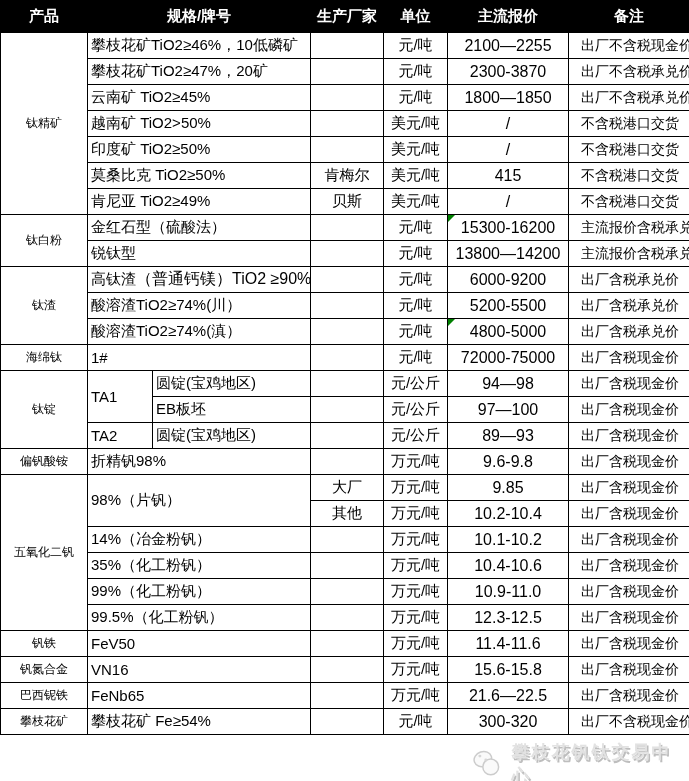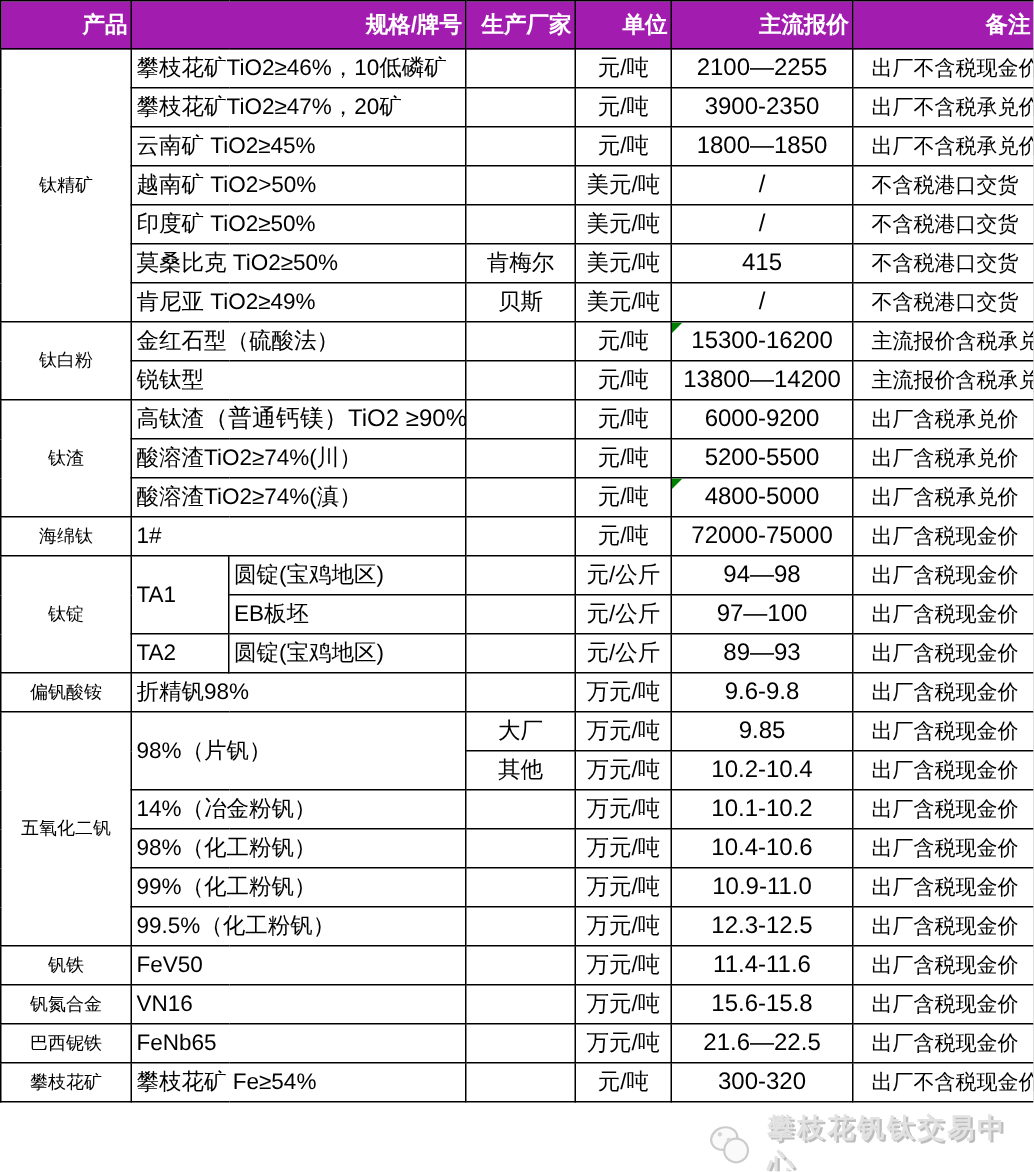--- a/index.html
+++ b/index.html
@@ -1,22 +1,22 @@
 <!DOCTYPE html>
 <html><head>
 <meta charset="utf-8">
 <style>
   html,body{margin:0;padding:0;background:#ffffff;}
   body{font-family:"Liberation Sans","DejaVu Sans",sans-serif;color:#000;}
   .page{position:relative;width:689px;height:781px;background:#fff;overflow:hidden;}
   table{border-collapse:collapse;table-layout:fixed;width:689px;margin:0;}
   col.c1{width:87px;} col.c2{width:65px;} col.c3{width:158px;}
   col.c4{width:73px;} col.c5{width:64px;} col.c6{width:121px;} col.c7{width:121px;}
-  th{background:#a21caf;color:#fff;font-size:15px;font-weight:bold;height:31px;
-     border:1px solid #000;padding:0 2px;text-align:right;}
+  th{background:#000000;color:#fff;font-size:15px;font-weight:bold;height:31px;
+     border:1px solid #000;padding:0 2px;text-align:center;}
   td{border:1px solid #000;height:25px;padding:0 3px;font-size:15px;
      overflow:hidden;white-space:nowrap;vertical-align:middle;background:#fff;}
   td.c{text-align:center;padding:0 1px;}
   td.l{text-align:left;}
   td.prod{text-align:center;font-size:12px;padding:0 1px;}
   td.price{text-align:center;font-size:16px;margin-top:32px;}
   td.note{text-align:right;font-size:14px;padding:0 12px;letter-spacing:0;}
   .sm{font-size:16px;}
   td.flag{position:relative;}
   .flag-tri{position:absolute;top:0;left:0;width:0;height:0;
@@ -54,21 +54,21 @@
     <td class="l" colspan="2">攀枝花矿TiO2≥46%，10低磷矿</td>
     <td class="c"></td>
     <td class="c">元/吨</td>
     <td class="price">2100—2255</td>
     <td class="note">出厂不含税现金价</td>
   </tr>
   <tr>
     <td class="l" colspan="2">攀枝花矿TiO2≥47%，20矿</td>
     <td class="c"></td>
     <td class="c">元/吨</td>
-    <td class="price">3900-2350</td>
+    <td class="price">2300-3870</td>
     <td class="note">出厂不含税承兑价</td>
   </tr>
   <tr>
     <td class="l" colspan="2">云南矿 TiO2≥45%</td>
     <td class="c"></td>
     <td class="c">元/吨</td>
     <td class="price">1800—1850</td>
     <td class="note">出厂不含税承兑价</td>
   </tr>
   <tr>
@@ -197,21 +197,21 @@
     <td class="note">出厂含税现金价</td>
   </tr>
   <tr>
     <td class="l" colspan="2">14%（冶金粉钒）</td>
     <td class="c"></td>
     <td class="c">万元/吨</td>
     <td class="price">10.1-10.2</td>
     <td class="note">出厂含税现金价</td>
   </tr>
   <tr>
-    <td class="l" colspan="2">98%（化工粉钒）</td>
+    <td class="l" colspan="2">35%（化工粉钒）</td>
     <td class="c"></td>
     <td class="c">万元/吨</td>
     <td class="price">10.4-10.6</td>
     <td class="note">出厂含税现金价</td>
   </tr>
   <tr>
     <td class="l" colspan="2">99%（化工粉钒）</td>
     <td class="c"></td>
     <td class="c">万元/吨</td>
     <td class="price">10.9-11.0</td>

